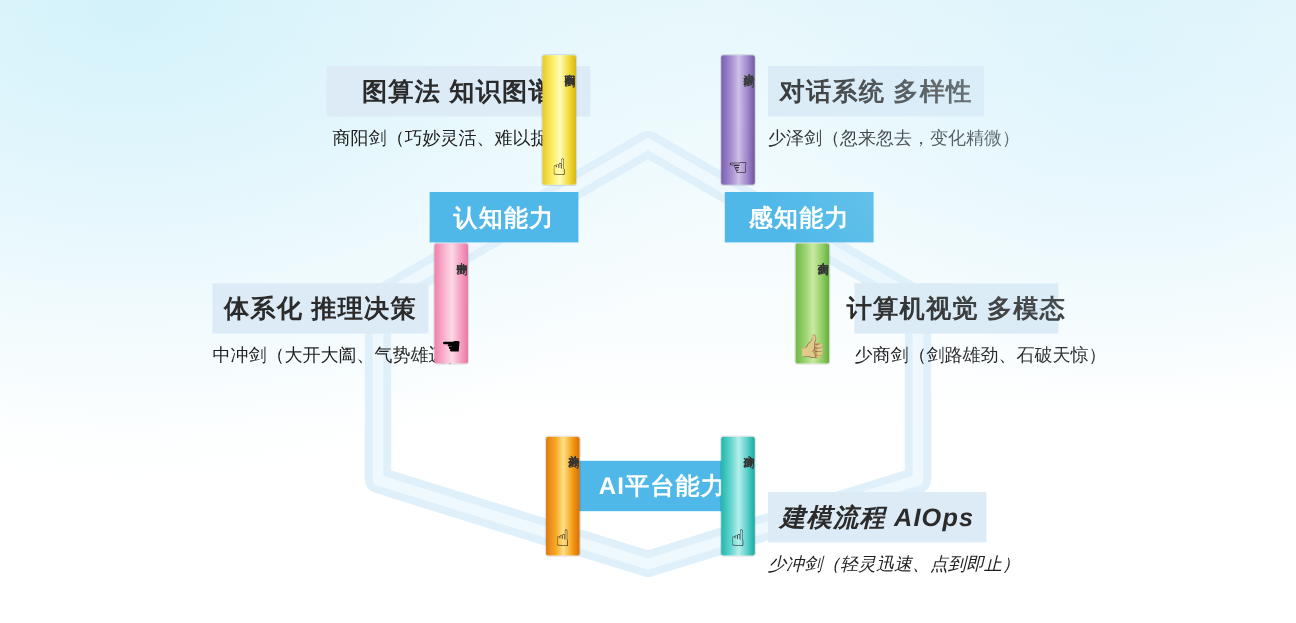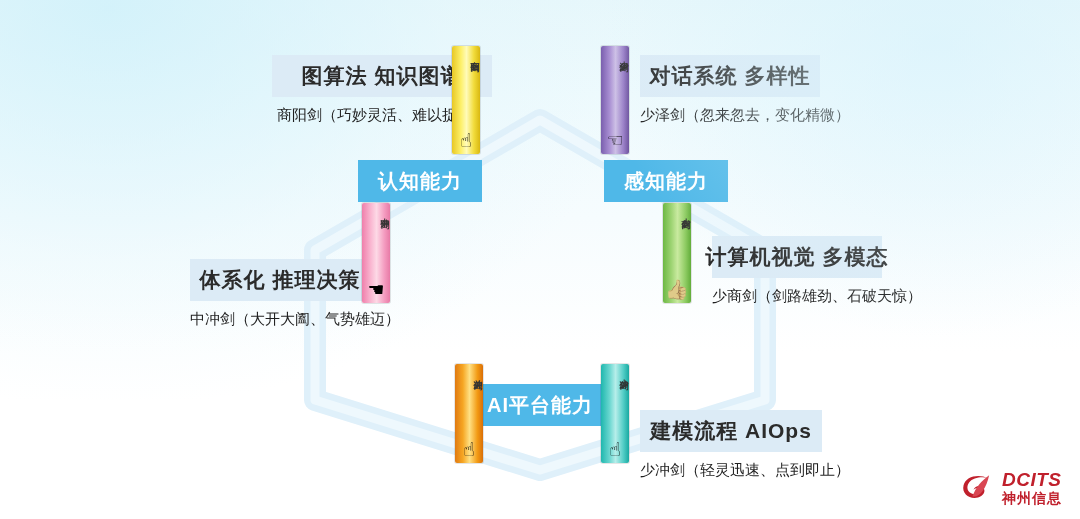--- a/index.html
+++ b/index.html
@@ -126,60 +126,50 @@
     <div class="sub">少泽剑（忽来忽去，变化精微）</div>
   </div>
   <div class="sword sw-purple" style="left:601px;top:46px;height:108px;">
     <span class="vlabel">少泽剑</span>
     <span class="hand">☜</span>
   </div>
 
   <div class="chip" style="left:358px;top:160px;width:124px;">认知能力</div>
   <div class="chip" style="left:604px;top:160px;width:124px;">感知能力</div>
 
-  <div class="node" style="left:190px;top:236px;width:180px;margin-top:23px;">
+  <div class="node" style="left:177px;top:236px;width:180px;">
     <div class="title-bar">体系化 推理决策</div>
     <div class="sub">中冲剑（大开大阖、气势雄迈）</div>
   </div>
   <div class="sword sw-pink" style="left:362px;top:203px;height:100px;">
     <span class="vlabel">中冲剑</span>
     <span class="hand">☚</span>
   </div>
 
   <div class="node" style="left:712px;top:236px;width:170px;">
     <div class="title-bar">计算机视觉 多模态</div>
     <div class="sub">少商剑（剑路雄劲、石破天惊）</div>
   </div>
   <div class="sword sw-green" style="left:663px;top:203px;height:100px;">
     <span class="vlabel">少商剑</span>
     <span class="hand">👍</span>
   </div>
 
-  <div class="chip" style="left:478px;top:384px;width:124px;">AI平台能力</div>
+  <div class="chip" style="left:478px;top:384px;width:148px;">AI平台能力</div>
 
   <div class="node" style="left:268px;top:410px;width:216px;">
   </div>
   <div class="sword sw-orange" style="left:455px;top:364px;height:99px;">
     <span class="vlabel">关冲剑</span>
     <span class="hand">☝</span>
   </div>
 
-  <div class="node" style="left:640px;top:410px;width:182px;">
+  <div class="node" style="left:640px;top:410px;width:182px;font-style:italic;">
     <div class="title-bar">建模流程 AIOps</div>
     <div class="sub">少冲剑（轻灵迅速、点到即止）</div>
   </div>
   <div class="sword sw-teal" style="left:601px;top:364px;height:99px;">
     <span class="vlabel">少冲剑</span>
     <span class="hand">☝</span>
   </div>
 
-  <div class="logo">
-    <svg class="logo-mark" viewBox="0 0 60 54">
-      <path d="M48 9 C30 1, 8 6, 4 22 C0 38, 16 48, 30 44 C40 41, 45 32, 39 26 C34 21, 24 23, 22 30 C27 26, 33 27, 34 31 C35 36, 28 40, 21 38 C11 35, 8 25, 14 17 C21 8, 37 6, 48 9 Z" fill="#c0202c"></path>
-      <path d="M50 4 C36 14, 26 26, 20 42 C26 44, 33 40, 38 33 C44 25, 48 14, 50 4 Z" fill="#d94652"></path>
-    </svg>
-    <span class="logo-txt">
-      <span class="logo-en">DCITS</span>
-      <span class="logo-cn">神州信息</span>
-    </span>
-  </div>
 
 </div>
 
 </body></html>

